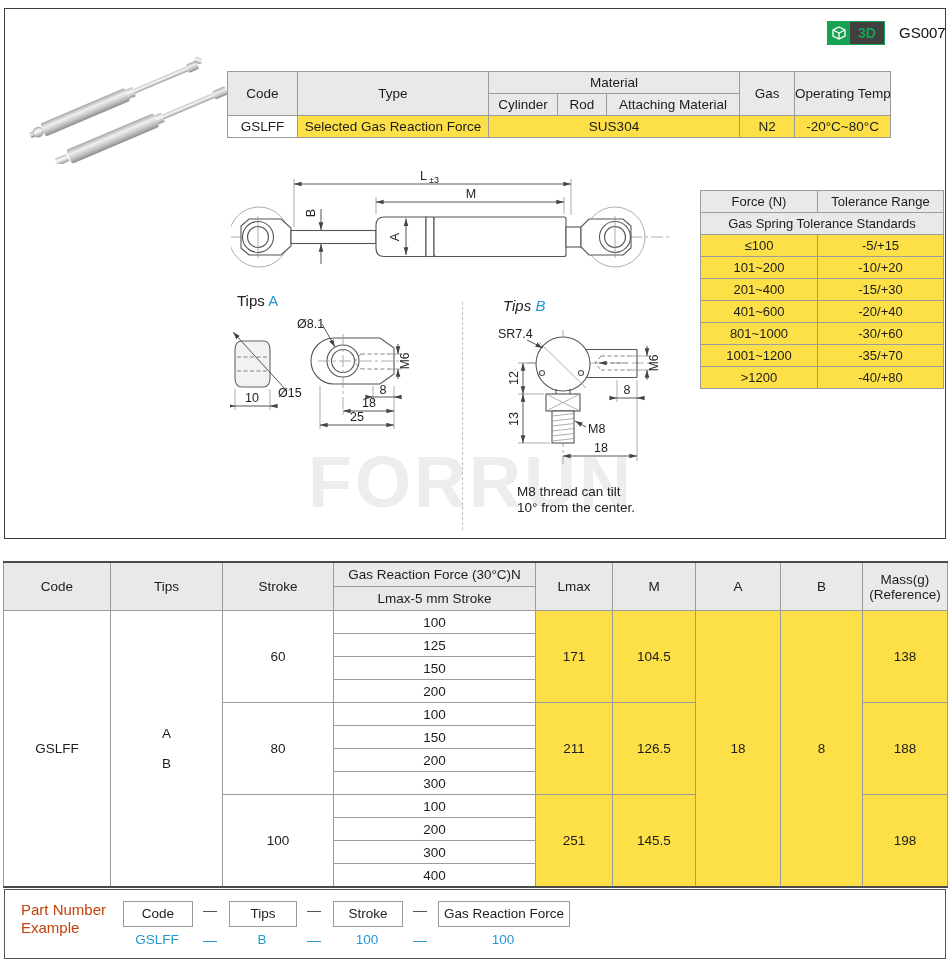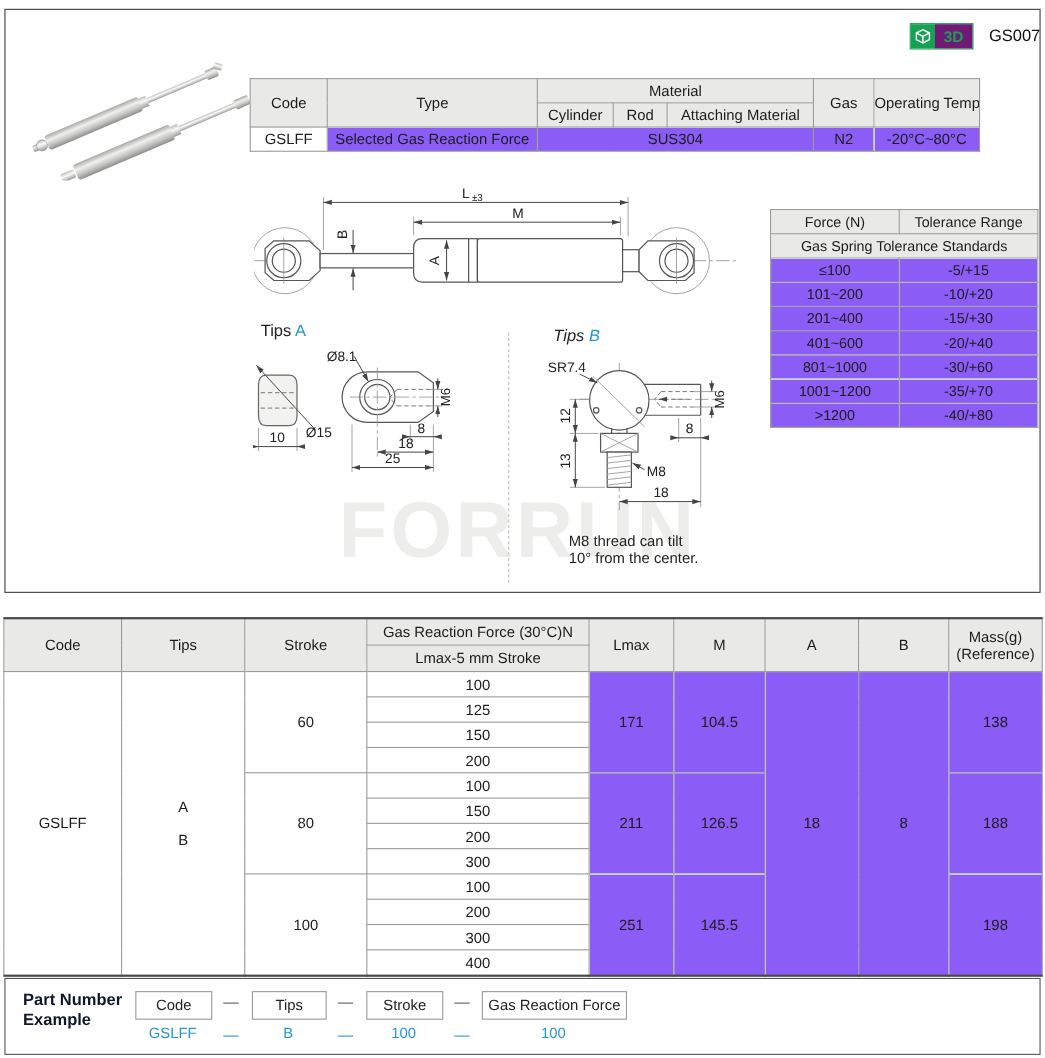--- a/index.html
+++ b/index.html
@@ -6,29 +6,29 @@
   .page{position:relative;width:950px;height:962px;background:#fff;
         font-family:"Liberation Sans",sans-serif;color:#1c1c1c;overflow:hidden;}
   .abs{position:absolute;}
 
   
   .top-box{left:4px;top:8px;width:940px;height:529px;border:1.5px solid #3c3c3c;}
 
   
   .badge{left:822px;top:12px;height:22px;display:flex;align-items:center;border:1.5px solid #17a253;}
   .badge-ico{width:22px;height:22px;background:#17a253;display:flex;align-items:center;justify-content:center;}
-  .badge-txt{color:#17a253;font-size:14px;font-weight:700;padding:0 8px;background:#701a75;line-height:22px;}
+  .badge-txt{color:#17a253;font-size:14px;font-weight:700;padding:0 8px;background:#404040;line-height:22px;}
   .gs-code{left:894px;top:15px;font-size:15px;color:#111;}
 
   
   table{border-collapse:collapse;table-layout:fixed;}
   .t td{border:1px solid #9b9b9b;text-align:center;vertical-align:middle;
         padding:0;font-size:13.5px;color:#1c1c1c;overflow:hidden;white-space:nowrap;}
   .gry{background:#e9e9e7;}
-  .blu{background:#8b5cf6;}
+  .blu{background:#fde047;}
   .btx{color:#2596d4;}
   .small2{font-size:13px;line-height:15px;white-space:normal;}
 
   .spec-table{left:222px;top:62px;width:663px;}
   .spec-table td{height:21px;}
 
   .tol-table{left:695px;top:181px;width:243px;}
   .tol-table td{height:21px;font-size:13px;}
 
   .main-table{left:3px;top:561px;width:944px;border-top:2px solid #4a4a4a;border-bottom:2px solid #4a4a4a;
@@ -49,21 +49,21 @@
   .dimtxt{font-size:12.5px;fill:#222;}
 
   .tips-label{font-size:15px;color:#222;}
   .tips-label b{color:#2596d4;font-weight:400;}
   .note{left:512px;top:463px;font-size:13.5px;color:#222;line-height:16px;margin-top:12px;}
   .vsep{left:457px;top:293px;height:228px;border-left:1px dashed #c0c0c0;}
   .watermark{left:303px;top:432px;font-size:72px;font-weight:800;letter-spacing:3px;color:#ededeb;text-align:center;}
 
   
   .pn-box{left:4px;top:889px;width:940px;height:68px;border:1.5px solid #555;}
-  .pn-title{left:16px;top:11px;font-size:15px;font-weight:700;line-height:18px;color:#0f172a;}
+  .pn-title{left:16px;top:11px;font-size:15px;font-weight:400;line-height:18px;color:#c2410c;}
   .pn-cap{position:absolute;top:11px;height:24px;line-height:24px;border:1px solid #999;
           text-align:center;font-size:13.5px;color:#222;}
   .pn-dash{position:absolute;top:12px;font-size:14px;color:#555;}
   .pn-val{position:absolute;top:42px;text-align:center;font-size:13.5px;color:#2596d4;}
   .pn-dashb{position:absolute;top:42px;font-size:14px;color:#2596d4;}
 </style>
 </head>
 <body>
 
 <div class="page">

